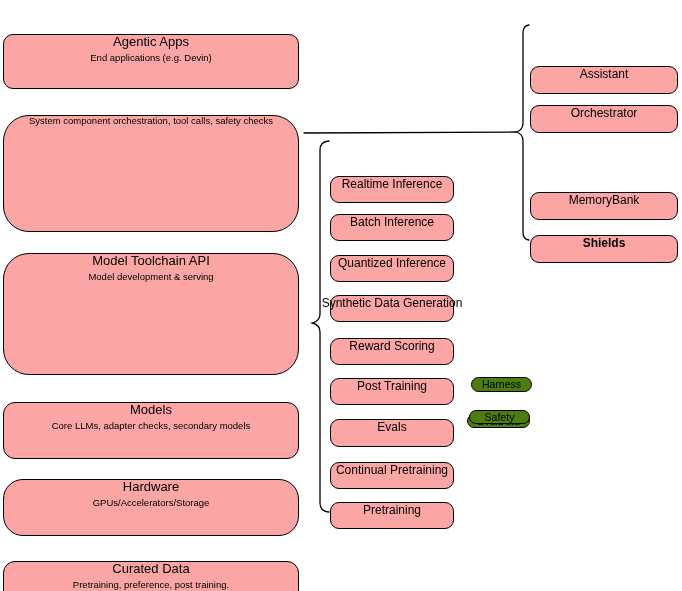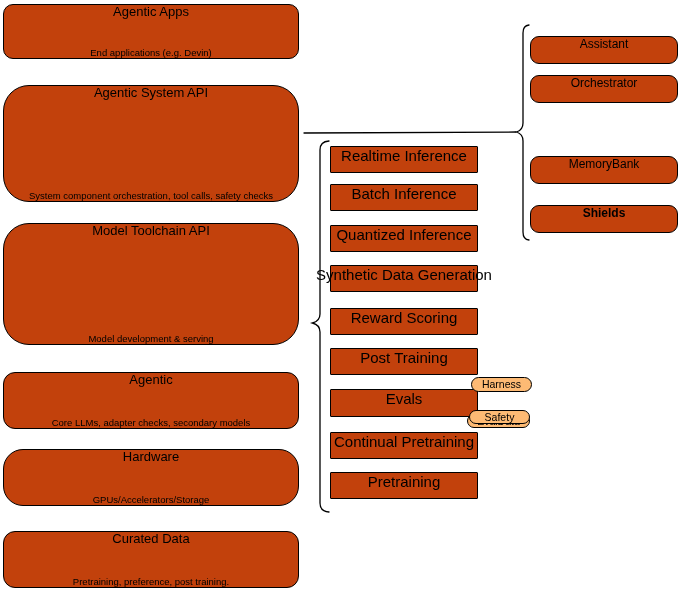--- a/index.html
+++ b/index.html
@@ -20,64 +20,65 @@
     position: absolute;
     left: 0;
     top: 0;
     width: 682px;
     height: 591px;
     pointer-events: none;
   }
   .box {
     position: absolute;
     box-sizing: border-box;
-    background: #c2410c;
+    background: #fca5a5;
     border: 1.4px solid #000000;
     display: flex;
     flex-direction: column;
     align-items: center;
-    justify-content: space-between;
+    justify-content: flex-start;
     text-align: center;
     z-index: 1;
+    margin-top: 30px;
   }
   .lbox {
     left: 3px;
     width: 296px;
     gap: 4px;
   }
   .ltitle {
     font-size: 13px;
     line-height: 1.1;
     white-space: nowrap;
   }
   .lsub {
     font-size: 9.5px;
     line-height: 1.1;
     white-space: nowrap;
   }
   .mbox {
     left: 330px;
-    width: 148px;
+    width: 124px;
     height: 27px;
-    border-radius: 1px;
-    font-size: 15px;
+    border-radius: 9px;
+    font-size: 12px;
     white-space: nowrap;
   }
   .rbox {
     left: 530px;
     width: 148px;
     height: 28px;
     border-radius: 9px;
     font-size: 12px;
     white-space: nowrap;
   }
   .pill {
     position: absolute;
     box-sizing: border-box;
-    background: #fdba74;
+    background: #4d7c0f;
     border: 1.4px solid #000000;
     border-radius: 8px;
     display: flex;
     align-items: center;
     justify-content: center;
     font-size: 10.5px;
     line-height: 1;
     white-space: nowrap;
     z-index: 3;
   }
@@ -92,31 +93,30 @@
     <path d="M 329,141 Q 320,141.5 320,150 L 320,314 Q 320,321 312.5,323 Q 320,325 320,332 L 320,503 Q 320,511.5 329,512" stroke="#000000" stroke-width="1.3" fill="none" stroke-linecap="round"></path>
     <path d="M 529,25 Q 523,25.5 523,33 L 523,123 Q 523,130 516.5,132 Q 523,134 523,141 L 523,232 Q 523,239.5 529,240" stroke="#000000" stroke-width="1.3" fill="none" stroke-linecap="round"></path>
   </svg>
 
   <div class="box lbox" style="top:4px; height:55px; border-radius:10px;">
     <div class="ltitle">Agentic Apps</div>
     <div class="lsub">End applications (e.g. Devin)</div>
   </div>
 
   <div class="box lbox" style="top:85px; height:117px; border-radius:26px;">
-    <div class="ltitle">Agentic System API</div>
     <div class="lsub">System component orchestration, tool calls, safety checks</div>
   </div>
 
   <div class="box lbox" style="top:223px; height:122px; border-radius:26px;">
     <div class="ltitle">Model Toolchain API</div>
     <div class="lsub">Model development &amp; serving</div>
   </div>
 
   <div class="box lbox" style="top:372px; height:57px; border-radius:12px;">
-    <div class="ltitle">Agentic</div>
+    <div class="ltitle">Models</div>
     <div class="lsub">Core LLMs, adapter checks, secondary models</div>
   </div>
 
   <div class="box lbox" style="top:449px; height:57px; border-radius:20px;">
     <div class="ltitle">Hardware</div>
     <div class="lsub">GPUs/Accelerators/Storage</div>
   </div>
 
   <div class="box lbox" style="top:531px; height:57px; border-radius:12px;">
     <div class="ltitle">Curated Data</div>
@@ -132,16 +132,16 @@
   <div class="box mbox" style="top:389px; height:28px;">Evals</div>
   <div class="box mbox" style="top:432px;">Continual Pretraining</div>
   <div class="box mbox" style="top:472px;">Pretraining</div>
 
   <div class="pill" style="left:471px; top:377px; width:61px; height:15px;">Harness</div>
   <div class="pill" style="left:467px; top:414px; width:63px; height:14px;text-align:right;">EvalData</div>
   <div class="pill" style="left:469px; top:410px; width:61px; height:14px;">Safety</div>
 
   <div class="box rbox" style="top:36px;">Assistant</div>
   <div class="box rbox" style="top:75px;">Orchestrator</div>
-  <div class="box rbox" style="top:156px;">MemoryBank</div>
+  <div class="box rbox" style="top:162px;">MemoryBank</div>
   <div class="box rbox" style="top:205px;font-weight:bold;">Shields</div>
 
 </div>
 
 </body></html>

